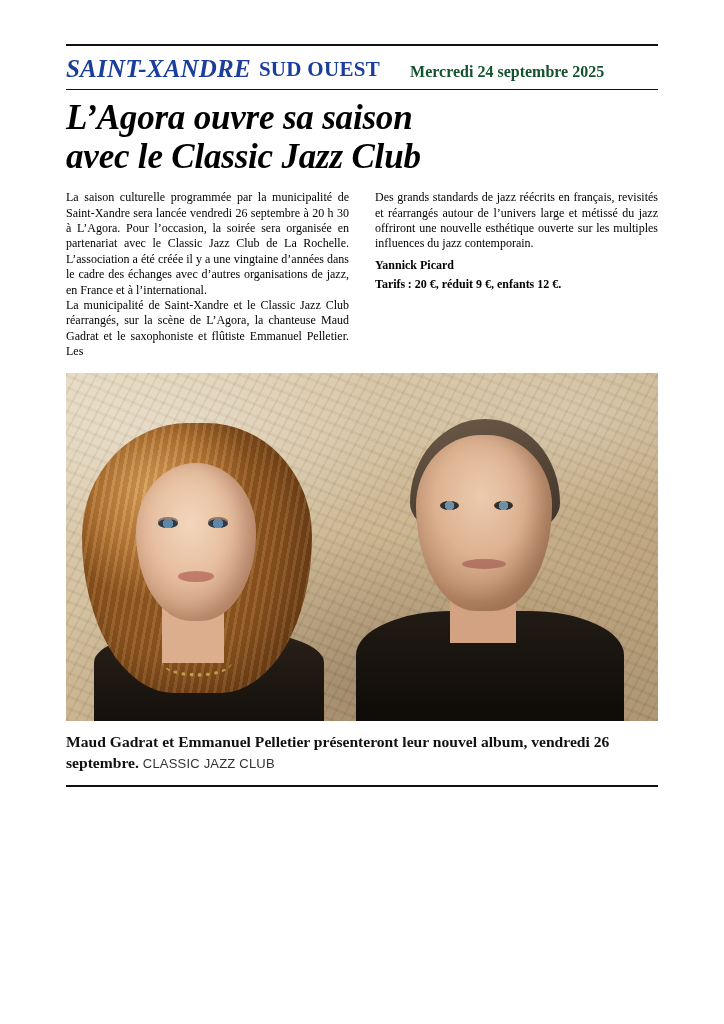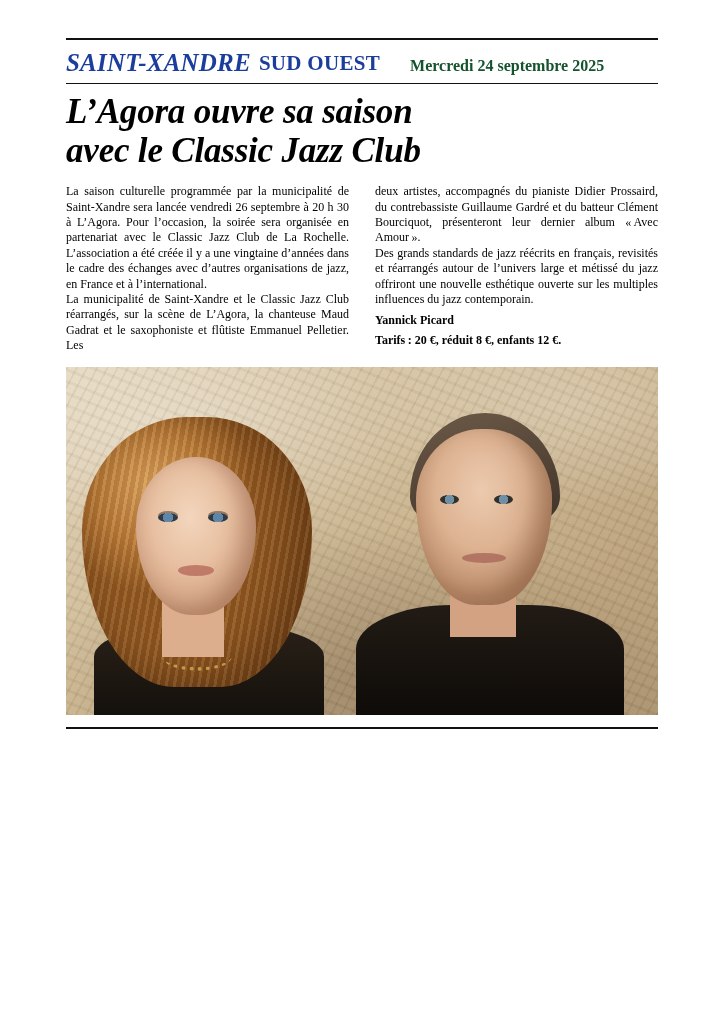--- a/index.html
+++ b/index.html
@@ -17,21 +17,21 @@
   .page {
     position: relative;
     width: 724px;
     height: 1024px;
     background: #ffffff;
     box-sizing: border-box;
   }
   .article {
     position: absolute;
     left: 66px;
-    top: 38px;
+    top: 44px;
     width: 592px;
     height: 952px;
   }
   
   .top-rule {
     border-top: 2.5px solid #111111;
     width: 100%;
     height: 0;
   }
   .masthead {
@@ -344,24 +344,23 @@
       <span class="hl-line">L’Agora ouvre sa saison</span>
       <span class="hl-line">avec le Classic Jazz Club</span>
     </h1>
 
     <div class="columns">
       <div class="col">
         <p>La saison culturelle programmée par la municipalité de Saint-Xandre sera lancée vendredi 26 septembre à 20 h 30 à L’Agora. Pour l’occasion, la soirée sera organisée en partenariat avec le Classic Jazz Club de La Rochelle. L’association a été créée il y a une vingtaine d’années dans le cadre des échanges avec d’autres organisations de jazz, en France et à l’international.</p>
         <p>La municipalité de Saint-Xandre et le Classic Jazz Club réarrangés, sur la scène de L’Agora, la chanteuse Maud Gadrat et le saxophoniste et flûtiste Emmanuel Pelletier. Les</p>
       </div>
       <div class="col">
-        <p>deux artistes, accompagnés du pianiste Didier Prossaird, du contrebassiste Guillaume Gardré et du batteur Clément Bourciquot, présenteront leur dernier album « Avec Amour ».</p>
         <p>Des grands standards de jazz réécrits en français, revisités et réarrangés autour de l’univers large et métissé du jazz offriront une nouvelle esthétique ouverte sur les multiples influences du jazz contemporain.</p>
         <p class="byline">Yannick Picard</p>
-        <p class="tarifs">Tarifs : 20 €, réduit 8 €, enfants 12 €.</p>
+        <p class="tarifs">Tarifs : 20 €, réduit 9 €, enfants 12 €.</p>
       </div>
     </div>
 
     <div class="photo-wrap">
       <div class="photo-bg"></div>
 
       <div class="subject-left">
         <div class="body-l"></div>
         <div class="hair-l"></div>
         <div class="neck-l"></div>
@@ -378,16 +377,20 @@
         <div class="hair-r"></div>
         <div class="neck-r"></div>
         <div class="face-r">
           <div class="eye-r1"></div>
           <div class="eye-r2"></div>
           <div class="mouth-r"></div>
         </div>
       </div>
     </div>
 
+    <div class="caption">
+      <span>Maud Gadrat et Emmanuel Pelletier présenteront leur nouvel album, vendredi 26 septembre.</span>
+      <span class="credit">CLASSIC JAZZ CLUB</span>
+    </div>
 
     <div class="bottom-rule"></div>
   </div>
 </div>
 
 </body></html>

